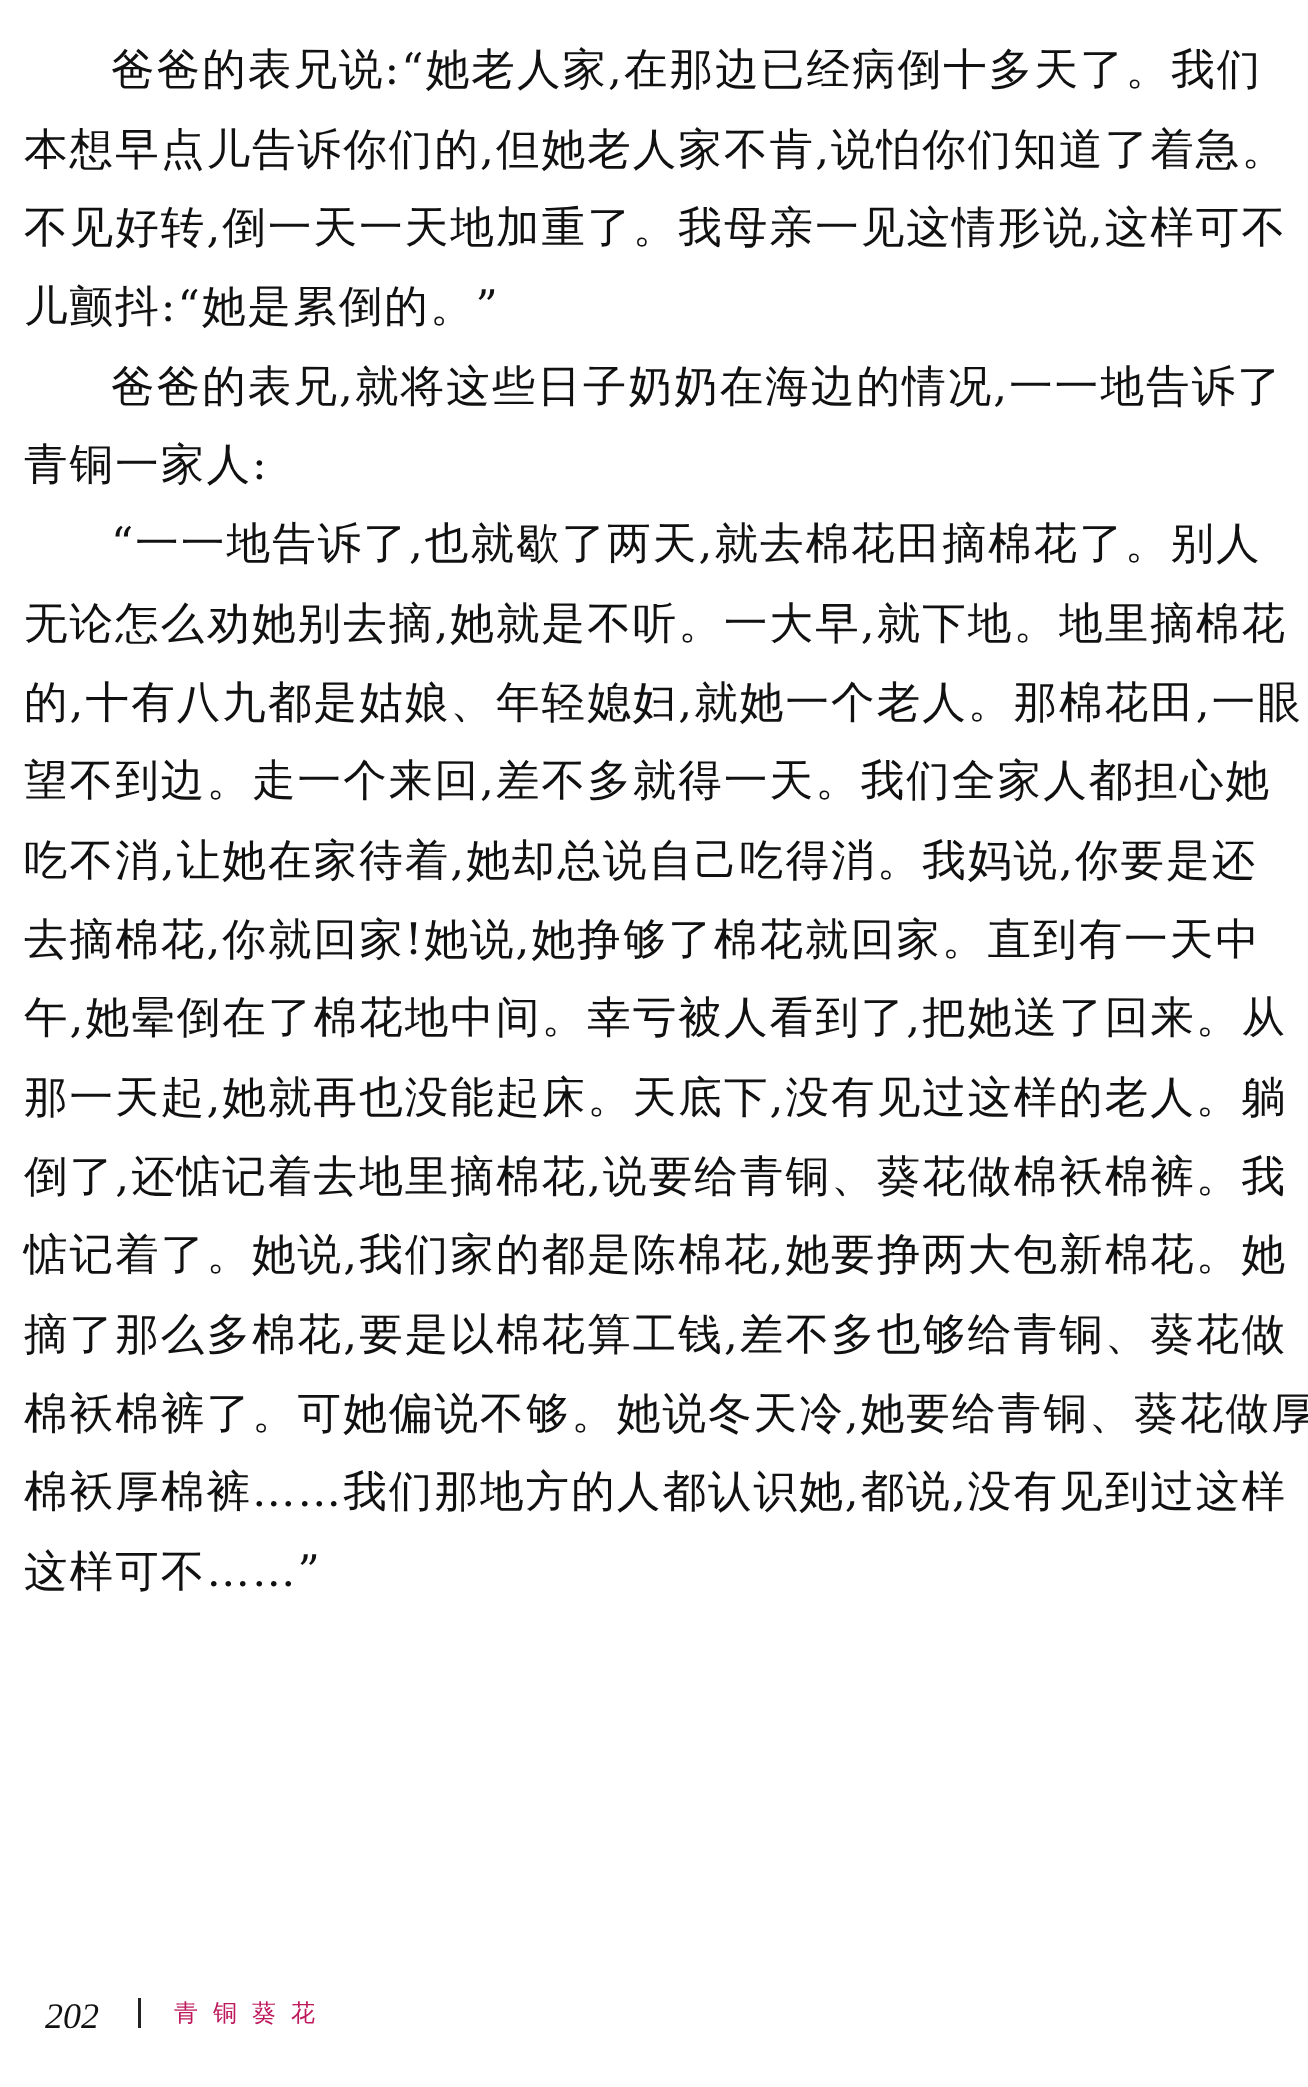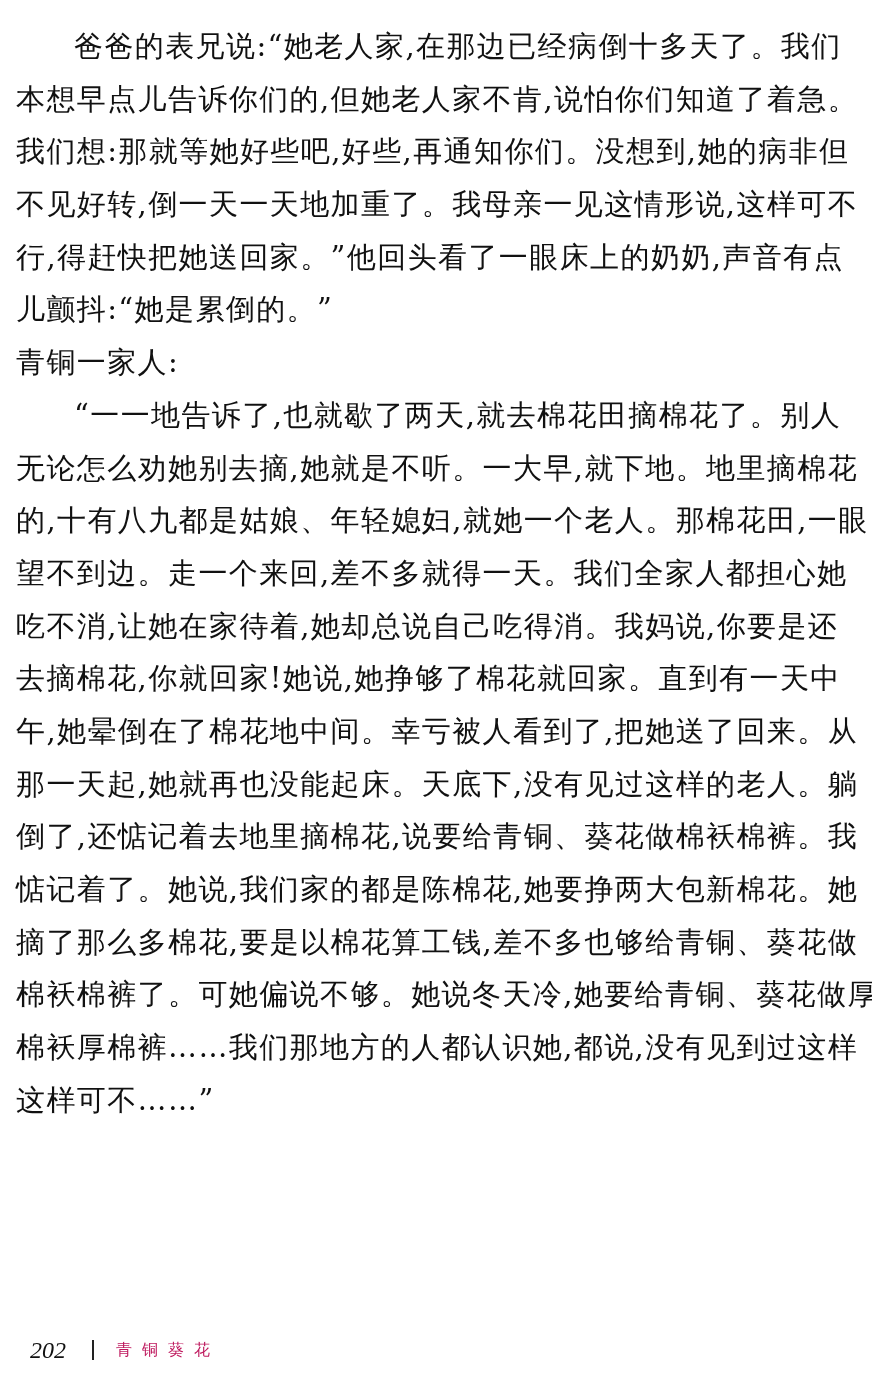--- a/index.html
+++ b/index.html
@@ -31,21 +31,21 @@
     }
     .line.indent {
       padding-left: 58px;
     }
     .footer {
       position: absolute;
       left: 30px;
       top: 1332px;
       height: 36px;
       display: flex;
-      align-items: center;
+      align-items: flex-start;
     }
     .page-number {
       font-family: "Liberation Serif", "DejaVu Serif", serif;
       font-style: italic;
       font-size: 24px;
       color: #111;
     }
     .footer-divider {
       display: inline-block;
       width: 2px;
@@ -60,24 +60,23 @@
       letter-spacing: 10px;
       color: #be185d;
     }
   </style>
 </head>
 <body>
 
 <div class="page-body">
   <div class="line indent">爸爸的表兄说:“她老人家,在那边已经病倒十多天了。我们</div>
   <div class="line">本想早点儿告诉你们的,但她老人家不肯,说怕你们知道了着急。</div>
-  <div class="line">我们想:那就等她好些吧,好些,再通知你们。没想到,她的病非但</div>
   <div class="line">不见好转,倒一天一天地加重了。我母亲一见这情形说,这样可不</div>
-  <div class="line">行,得赶快把她送回家。”他回头看了一眼床上的奶奶,声音有点</div>
   <div class="line">儿颤抖:“她是累倒的。”</div>
+  <div class="line indent">爸爸的表兄,就将这些日子奶奶在海边的情况,一一地告诉了</div>
   <div class="line">青铜一家人:</div>
   <div class="line indent">“一一地告诉了,也就歇了两天,就去棉花田摘棉花了。别人</div>
   <div class="line">无论怎么劝她别去摘,她就是不听。一大早,就下地。地里摘棉花</div>
   <div class="line">的,十有八九都是姑娘、年轻媳妇,就她一个老人。那棉花田,一眼</div>
   <div class="line">望不到边。走一个来回,差不多就得一天。我们全家人都担心她</div>
   <div class="line">吃不消,让她在家待着,她却总说自己吃得消。我妈说,你要是还</div>
   <div class="line">去摘棉花,你就回家!她说,她挣够了棉花就回家。直到有一天中</div>
   <div class="line">午,她晕倒在了棉花地中间。幸亏被人看到了,把她送了回来。从</div>
   <div class="line">那一天起,她就再也没能起床。天底下,没有见过这样的老人。躺</div>
   <div class="line">倒了,还惦记着去地里摘棉花,说要给青铜、葵花做棉袄棉裤。我</div>

